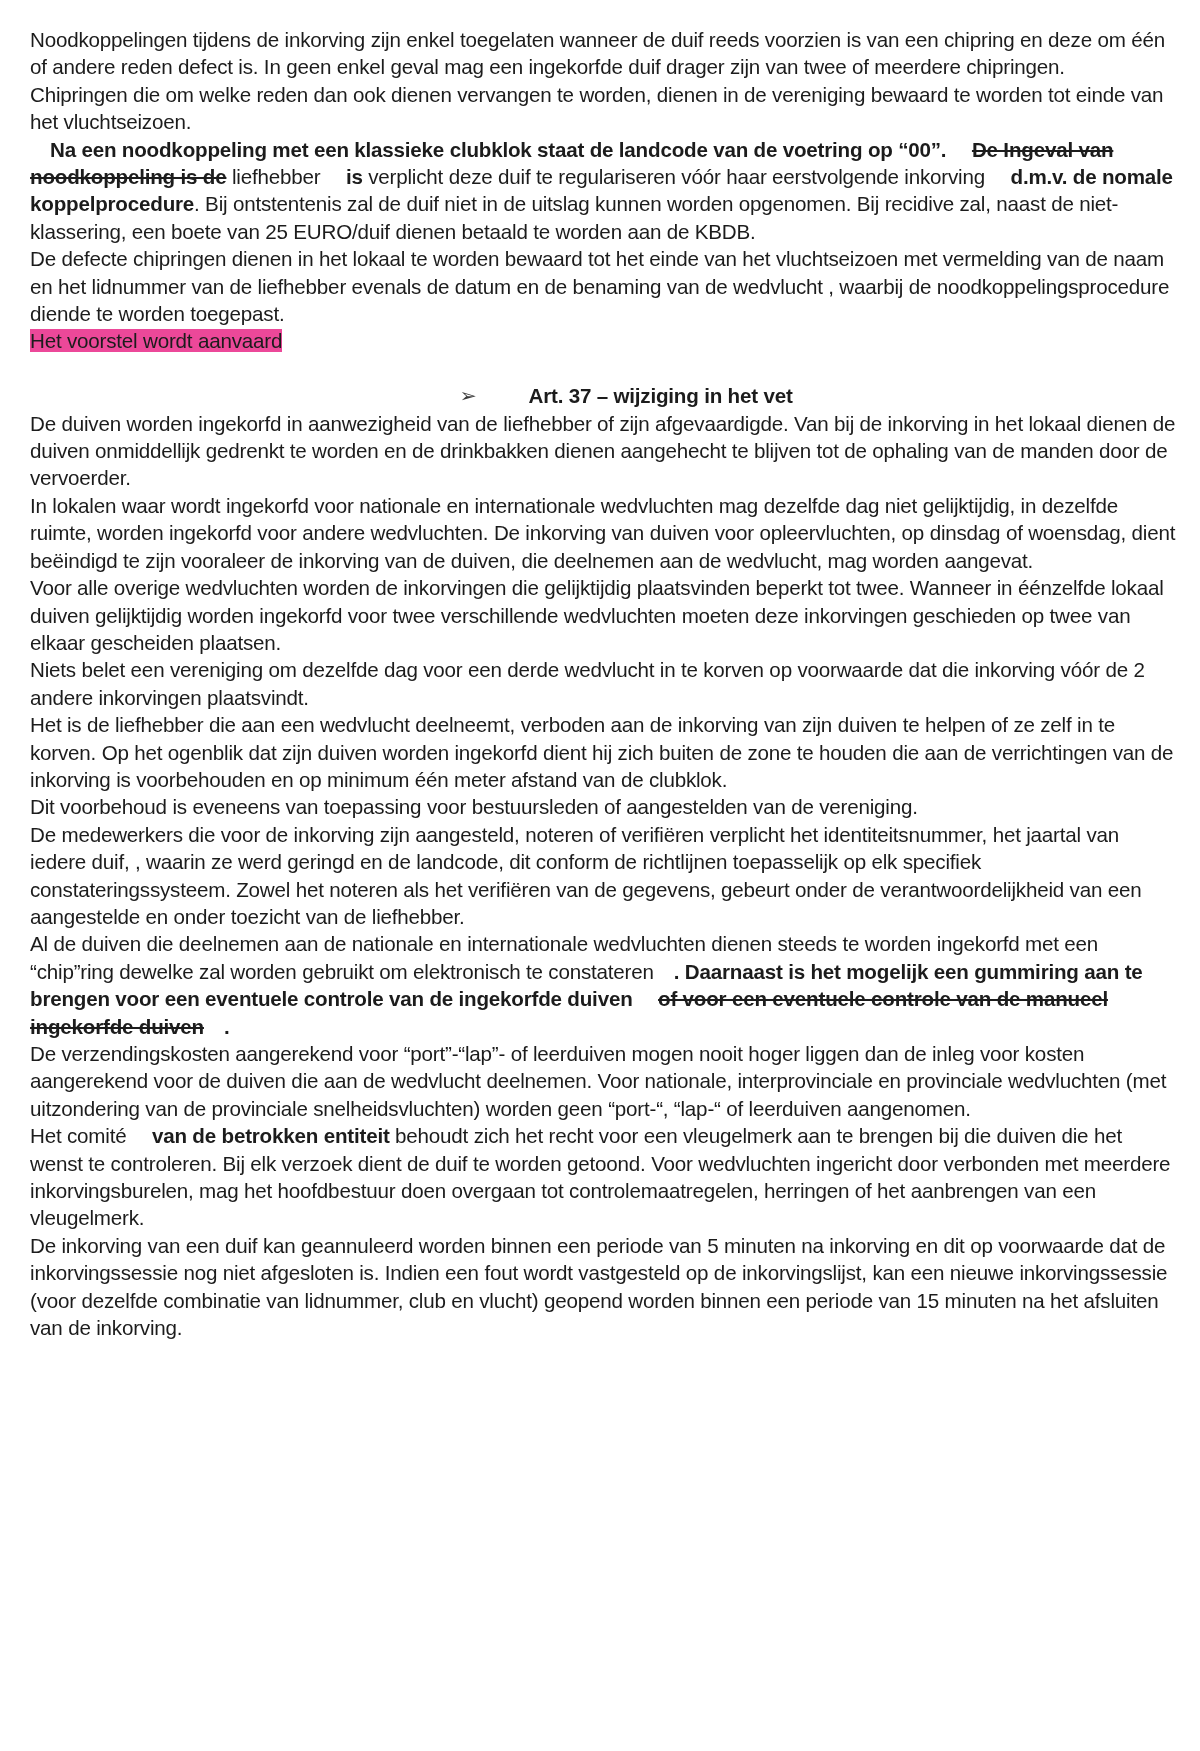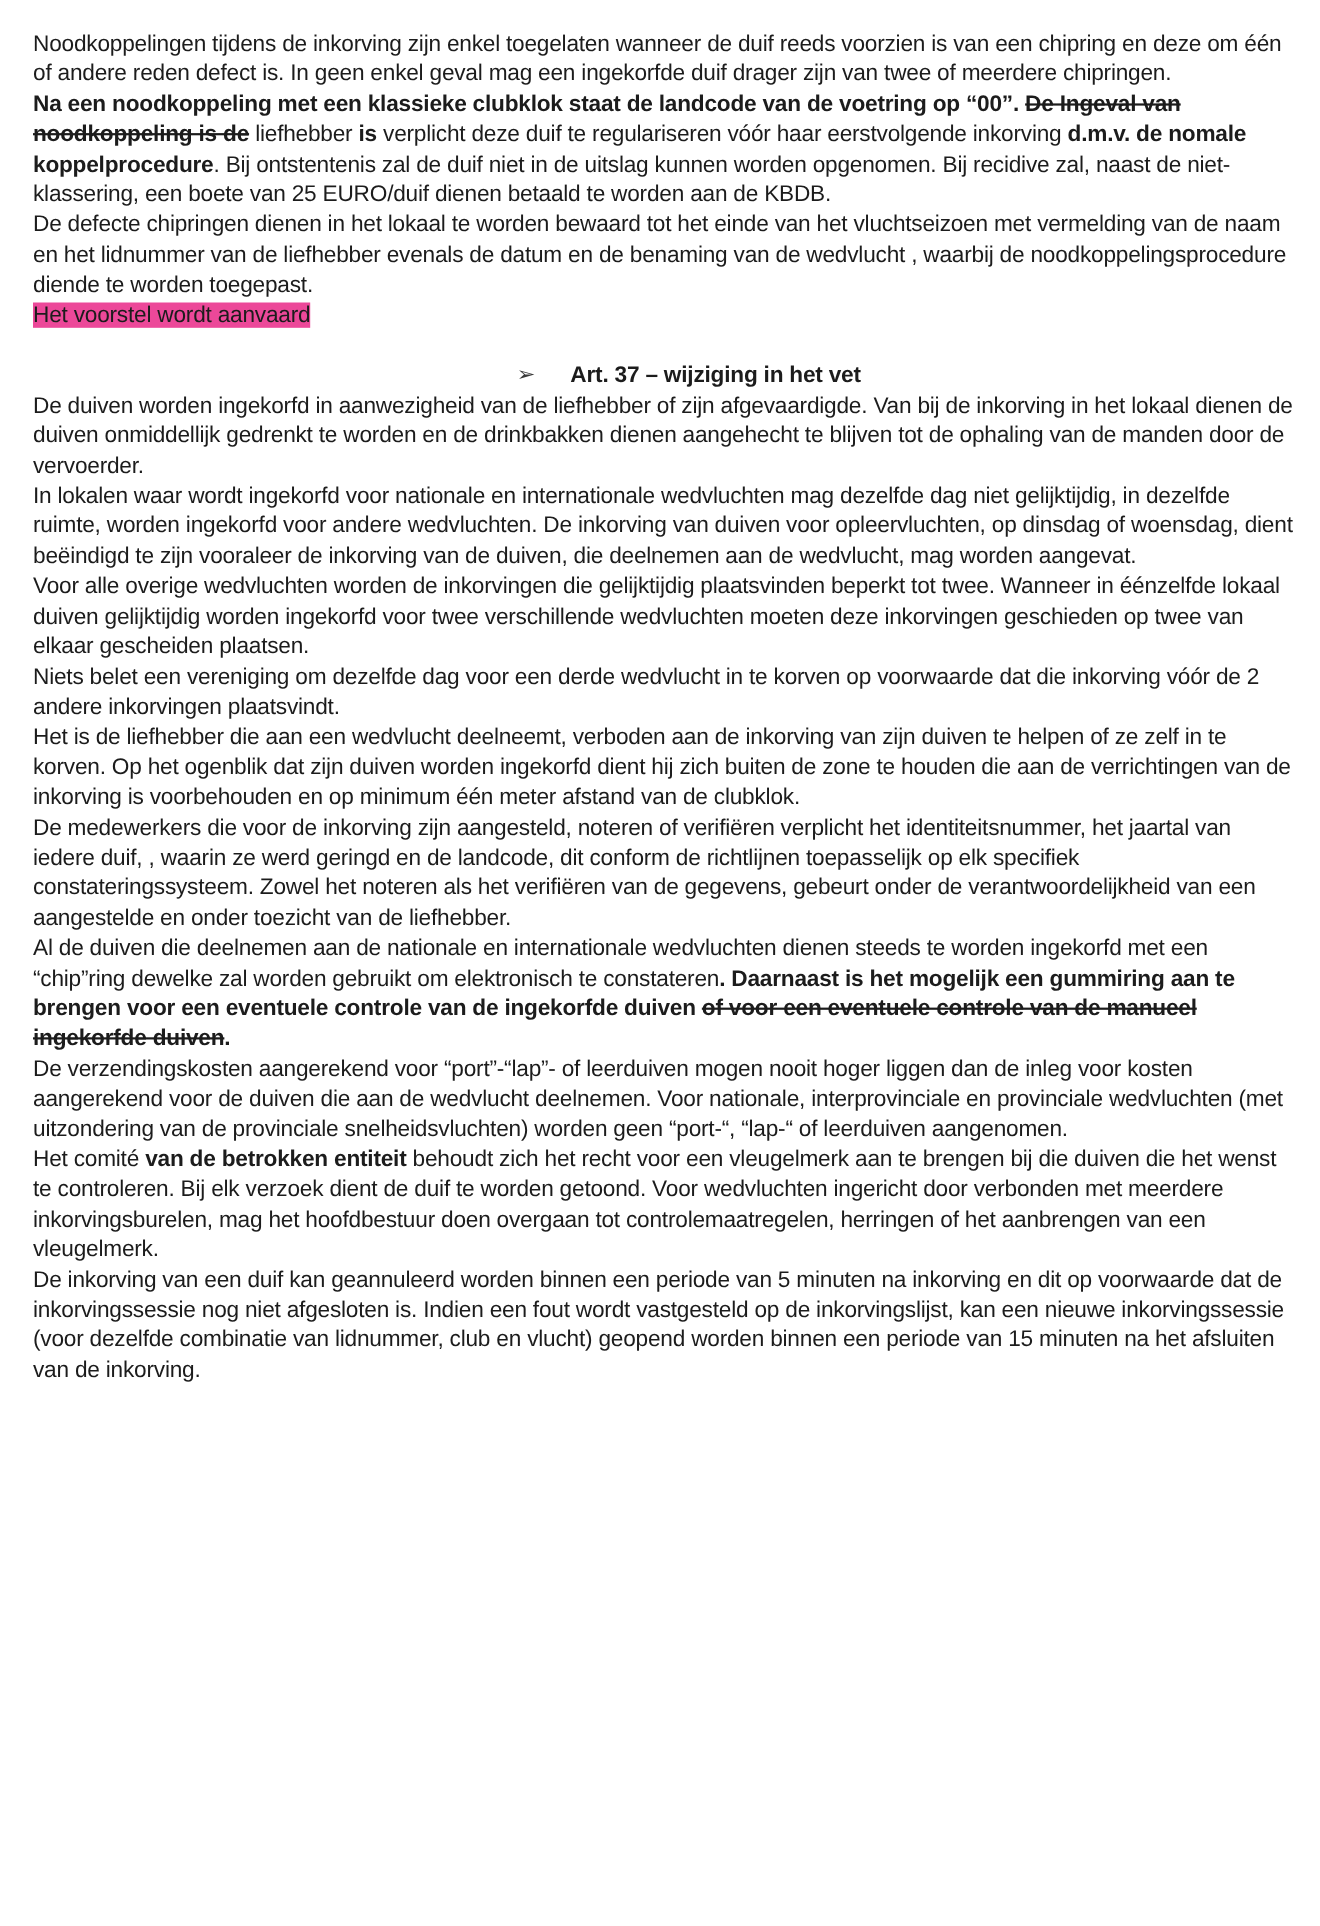--- a/index.html
+++ b/index.html
@@ -35,39 +35,41 @@
     font-weight: bold;
     text-align: center;
   }
   .bullet-arrow {
     display: inline-block;
     margin-right: 32px;
     font-weight: normal;
     color: #3a3a3a;
     transform: scaleY(0.9);
   }
-  .seg.b { font-weight: bold; }
+  .seg.b { font-weight: bold; margin-left: 20px; }
   .seg.s { text-decoration: line-through; }
   .seg.hl { background: #ec4899; }
 </style>
 </head>
 <body>
 
 <div class="page">
   <div class="doc-body">
       <p class="para p"><span class="seg">Noodkoppelingen tijdens de inkorving zijn enkel toegelaten wanneer de duif reeds voorzien is van een chipring en deze om één of andere reden defect is. In geen enkel geval mag een ingekorfde duif drager zijn van twee of meerdere chipringen.</span></p>
+      <p class="para p"><span class="seg">Chipringen die om welke reden dan ook dienen vervangen te worden, dienen in de vereniging bewaard te worden tot einde van het vluchtseizoen.</span></p>
       <p class="para p"><span class="seg b">Na een noodkoppeling met een klassieke clubklok staat de landcode van de voetring op “00”. </span><span class="seg b s">De Ingeval van noodkoppeling is de</span><span class="seg"> liefhebber </span><span class="seg b">is</span><span class="seg"> verplicht deze duif te regulariseren vóór haar eerstvolgende inkorving </span><span class="seg b">d.m.v. de nomale koppelprocedure</span><span class="seg">. Bij ontstentenis zal de duif niet in de uitslag kunnen worden opgenomen. Bij recidive zal, naast de niet-klassering, een boete van 25 EURO/duif dienen betaald te worden aan de KBDB.</span></p>
       <p class="para p"><span class="seg">De defecte chipringen dienen in het lokaal te worden bewaard tot het einde van het vluchtseizoen met vermelding van de naam en het lidnummer van de liefhebber evenals de datum en de benaming van de wedvlucht , waarbij de noodkoppelingsprocedure diende te worden toegepast.</span></p>
       <p class="para p"><span class="seg hl">Het voorstel wordt aanvaard</span></p>
       <p class="para spacer"></p>
       <p class="para bullet"><span class="bullet-arrow">➢</span><span class="seg b">Art. 37 – wijziging in het vet</span></p>
       <p class="para p"><span class="seg">De duiven worden ingekorfd in aanwezigheid van de liefhebber of zijn afgevaardigde. Van bij de inkorving in het lokaal dienen de duiven onmiddellijk gedrenkt te worden en de drinkbakken dienen aangehecht te blijven tot de ophaling van de manden door de vervoerder.</span></p>
       <p class="para p"><span class="seg">In lokalen waar wordt ingekorfd voor nationale en internationale wedvluchten mag dezelfde dag niet gelijktijdig, in dezelfde ruimte, worden ingekorfd voor andere wedvluchten. De inkorving van duiven voor opleervluchten, op dinsdag of woensdag, dient beëindigd te zijn vooraleer de inkorving van de duiven, die deelnemen aan de wedvlucht, mag worden aangevat.</span></p>
       <p class="para p"><span class="seg">Voor alle overige wedvluchten worden de inkorvingen die gelijktijdig plaatsvinden beperkt tot twee. Wanneer in éénzelfde lokaal duiven gelijktijdig worden ingekorfd voor twee verschillende wedvluchten moeten deze inkorvingen geschieden op twee van elkaar gescheiden plaatsen.</span></p>
       <p class="para p"><span class="seg">Niets belet een vereniging om dezelfde dag voor een derde wedvlucht in te korven op voorwaarde dat die inkorving vóór de 2 andere inkorvingen plaatsvindt.</span></p>
       <p class="para p"><span class="seg">Het is de liefhebber die aan een wedvlucht deelneemt, verboden aan de inkorving van zijn duiven te helpen of ze zelf in te korven. Op het ogenblik dat zijn duiven worden ingekorfd dient hij zich buiten de zone te houden die aan de verrichtingen van de inkorving is voorbehouden en op minimum één meter afstand van de clubklok.</span></p>
+      <p class="para p"><span class="seg">Dit voorbehoud is eveneens van toepassing voor bestuursleden of aangestelden van de vereniging.</span></p>
       <p class="para p"><span class="seg">De medewerkers die voor de inkorving zijn aangesteld, noteren of verifiëren verplicht het identiteitsnummer, het jaartal van iedere duif, , waarin ze werd geringd en de landcode, dit conform de richtlijnen toepasselijk op elk specifiek constateringssysteem. Zowel het noteren als het verifiëren van de gegevens, gebeurt onder de verantwoordelijkheid van een aangestelde en onder toezicht van de liefhebber.</span></p>
       <p class="para p"><span class="seg">Al de duiven die deelnemen aan de nationale en internationale wedvluchten dienen steeds te worden ingekorfd met een “chip”ring dewelke zal worden gebruikt om elektronisch te constateren</span><span class="seg b">. Daarnaast is het mogelijk een gummiring aan te brengen voor een eventuele controle van de ingekorfde duiven </span><span class="seg b s">of voor een eventuele controle van de manueel ingekorfde duiven</span><span class="seg b">.</span></p>
       <p class="para p"><span class="seg">De verzendingskosten aangerekend voor “port”-“lap”- of leerduiven mogen nooit hoger liggen dan de inleg voor kosten aangerekend voor de duiven die aan de wedvlucht deelnemen. Voor nationale, interprovinciale en provinciale wedvluchten (met uitzondering van de provinciale snelheidsvluchten) worden geen “port-“, “lap-“ of leerduiven aangenomen.</span></p>
       <p class="para p"><span class="seg">Het comité </span><span class="seg b">van de betrokken entiteit</span><span class="seg"> behoudt zich het recht voor een vleugelmerk aan te brengen bij die duiven die het wenst te controleren. Bij elk verzoek dient de duif te worden getoond. Voor wedvluchten ingericht door verbonden met meerdere inkorvingsburelen, mag het hoofdbestuur doen overgaan tot controlemaatregelen, herringen of het aanbrengen van een vleugelmerk.</span></p>
       <p class="para p"><span class="seg">De inkorving van een duif kan geannuleerd worden binnen een periode van 5 minuten na inkorving en dit op voorwaarde dat de inkorvingssessie nog niet afgesloten is. Indien een fout wordt vastgesteld op de inkorvingslijst, kan een nieuwe inkorvingssessie (voor dezelfde combinatie van lidnummer, club en vlucht) geopend worden binnen een periode van 15 minuten na het afsluiten van de inkorving.</span></p>
     </div>
 </div>
 
 </body></html>

